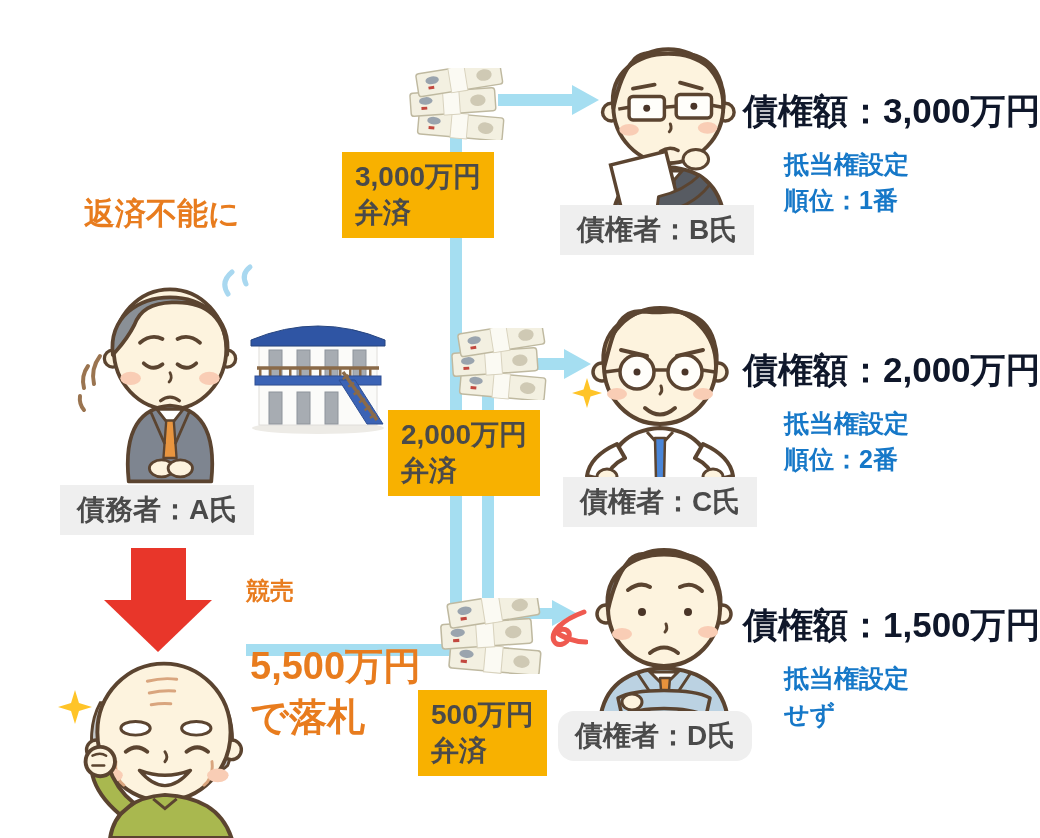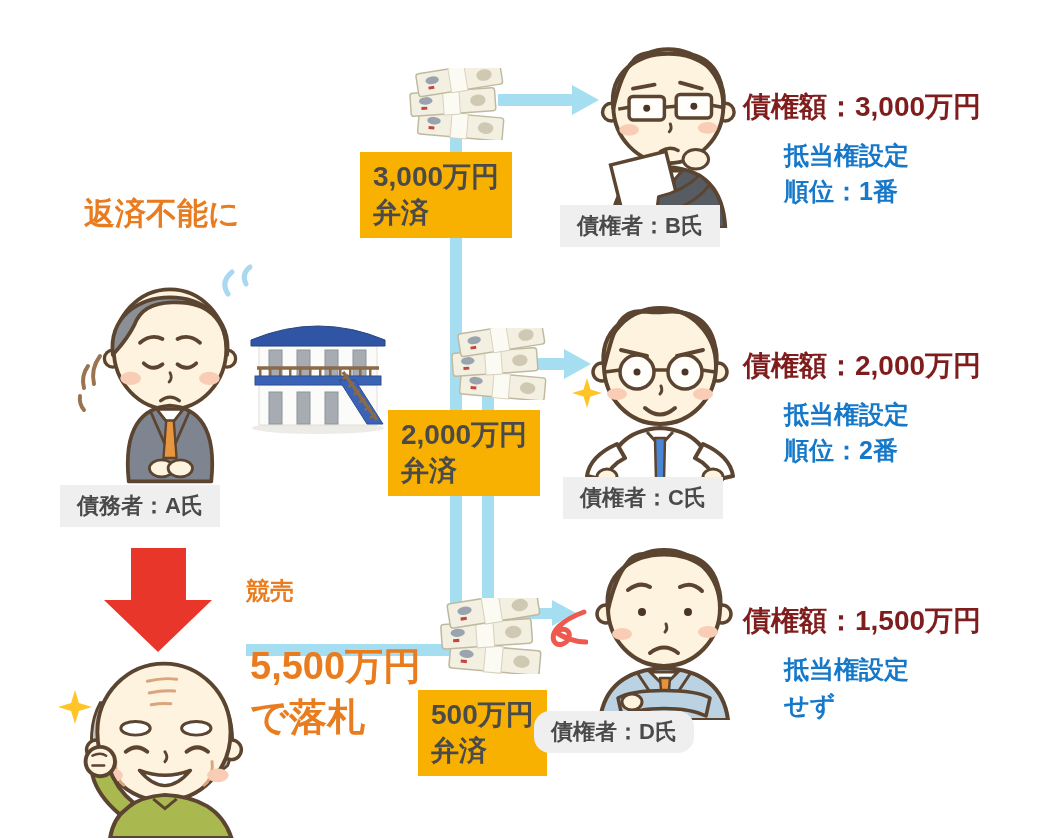--- a/index.html
+++ b/index.html
@@ -3,23 +3,23 @@
 <meta charset="utf-8">
 <style>
   html,body{margin:0;padding:0;background:#fff;}
   .stage{position:relative;width:1040px;height:838px;background:#ffffff;overflow:hidden;
          font-family:"Liberation Sans","DejaVu Sans",sans-serif;}
   .line{position:absolute;background:#A5DEF1;z-index:1;}
   .arrowhead{position:absolute;width:0;height:0;z-index:1;}
   .pay-box{position:absolute;background:#F8B100;color:#4A4A4A;font-weight:bold;
            font-size:28px;line-height:1.28;padding:7px 13px;z-index:3;white-space:nowrap;}
   .name-label{position:absolute;background:#EFEFEF;color:#4A4A4A;font-weight:bold;
-              font-size:22px;padding:6px 17px;z-index:5;white-space:nowrap;}
+              font-size:28px;padding:6px 17px;z-index:5;white-space:nowrap;}
   .claim-block{position:absolute;z-index:5;white-space:nowrap;}
-  .claim-line{font-size:28px;font-weight:bold;color:#7f1d1d;margin-bottom:12px;}
+  .claim-line{font-size:35px;font-weight:bold;color:#0f172a;margin-bottom:12px;}
   .mortgage-line{font-size:25px;font-weight:bold;color:#1678C8;margin-left:41px;line-height:1.42;}
   .orange-text{position:absolute;color:#E87C1E;font-weight:bold;z-index:5;white-space:nowrap;}
   .svg-art{position:absolute;z-index:2;}
   .money{z-index:4;}
   .red-shaft{position:absolute;left:131px;top:548px;width:55px;height:53px;background:#E8362A;z-index:2;}
   .red-head{position:absolute;left:104px;top:600px;width:0;height:0;z-index:2;
             border-left:54px solid transparent;border-right:54px solid transparent;border-top:52px solid #E8362A;}
 </style>
 </head>
 <body>
@@ -33,21 +33,21 @@
   <div class="line" style="left:498px;top:94px;width:76px;height:12px;"></div>
   <div class="arrowhead" style="left:572px;top:85px;border-top:15px solid transparent;border-bottom:15px solid transparent;border-left:27px solid #A5DEF1;"></div>
 
   <div class="line" style="left:528px;top:358px;width:38px;height:12px;"></div>
   <div class="arrowhead" style="left:564px;top:349px;border-top:15px solid transparent;border-bottom:15px solid transparent;border-left:27px solid #A5DEF1;"></div>
 
   <div class="line" style="left:512px;top:608px;width:11px;height:36px;"></div>
   <div class="line" style="left:512px;top:608px;width:42px;height:11px;"></div>
   <div class="arrowhead" style="left:552px;top:600px;border-top:13px solid transparent;border-bottom:13px solid transparent;border-left:24px solid #A5DEF1;"></div>
 
-  <div class="pay-box" style="left:360px;top:152px;">
+  <div class="pay-box" style="left:342px;top:152px;">
     <div>3,000万円</div>
     <div>弁済</div>
   </div>
   <div class="pay-box" style="left:388px;top:410px;">
     <div>2,000万円</div>
     <div>弁済</div>
   </div>
   <div class="pay-box" style="left:418px;top:690px;">
     <div>500万円</div>
     <div>弁済</div>
@@ -288,21 +288,21 @@
   </svg>
   <svg class="svg-art" style="left:58px;top:690px;" width="34" height="34" viewBox="0 0 30 30">
     <path d="M15,0 L18.5,11.5 L30,15 L18.5,18.5 L15,30 L11.5,18.5 L0,15 L11.5,11.5 Z" fill="#FFC428"></path>
   </svg>
 
   <div class="red-shaft"></div>
   <div class="red-head"></div>
 
   <div class="name-label" style="left:560px;top:205px;">債権者：B氏</div>
   <div class="name-label" style="left:563px;top:477px;text-align:center;">債権者：C氏</div>
-  <div class="name-label" style="left:534px;top:711px;border-radius:16px;">債権者：D氏</div>
+  <div class="name-label" style="left:558px;top:711px;border-radius:16px;">債権者：D氏</div>
   <div class="name-label" style="left:60px;top:485px;">債務者：A氏</div>
 
   <div class="claim-block" style="left:743px;top:88px;">
     <div class="claim-line">債権額：3,000万円</div>
     <div class="mortgage-line">抵当権設定</div>
     <div class="mortgage-line">順位：1番</div>
   </div>
   <div class="claim-block" style="left:743px;top:347px;">
     <div class="claim-line">債権額：2,000万円</div>
     <div class="mortgage-line">抵当権設定</div>

